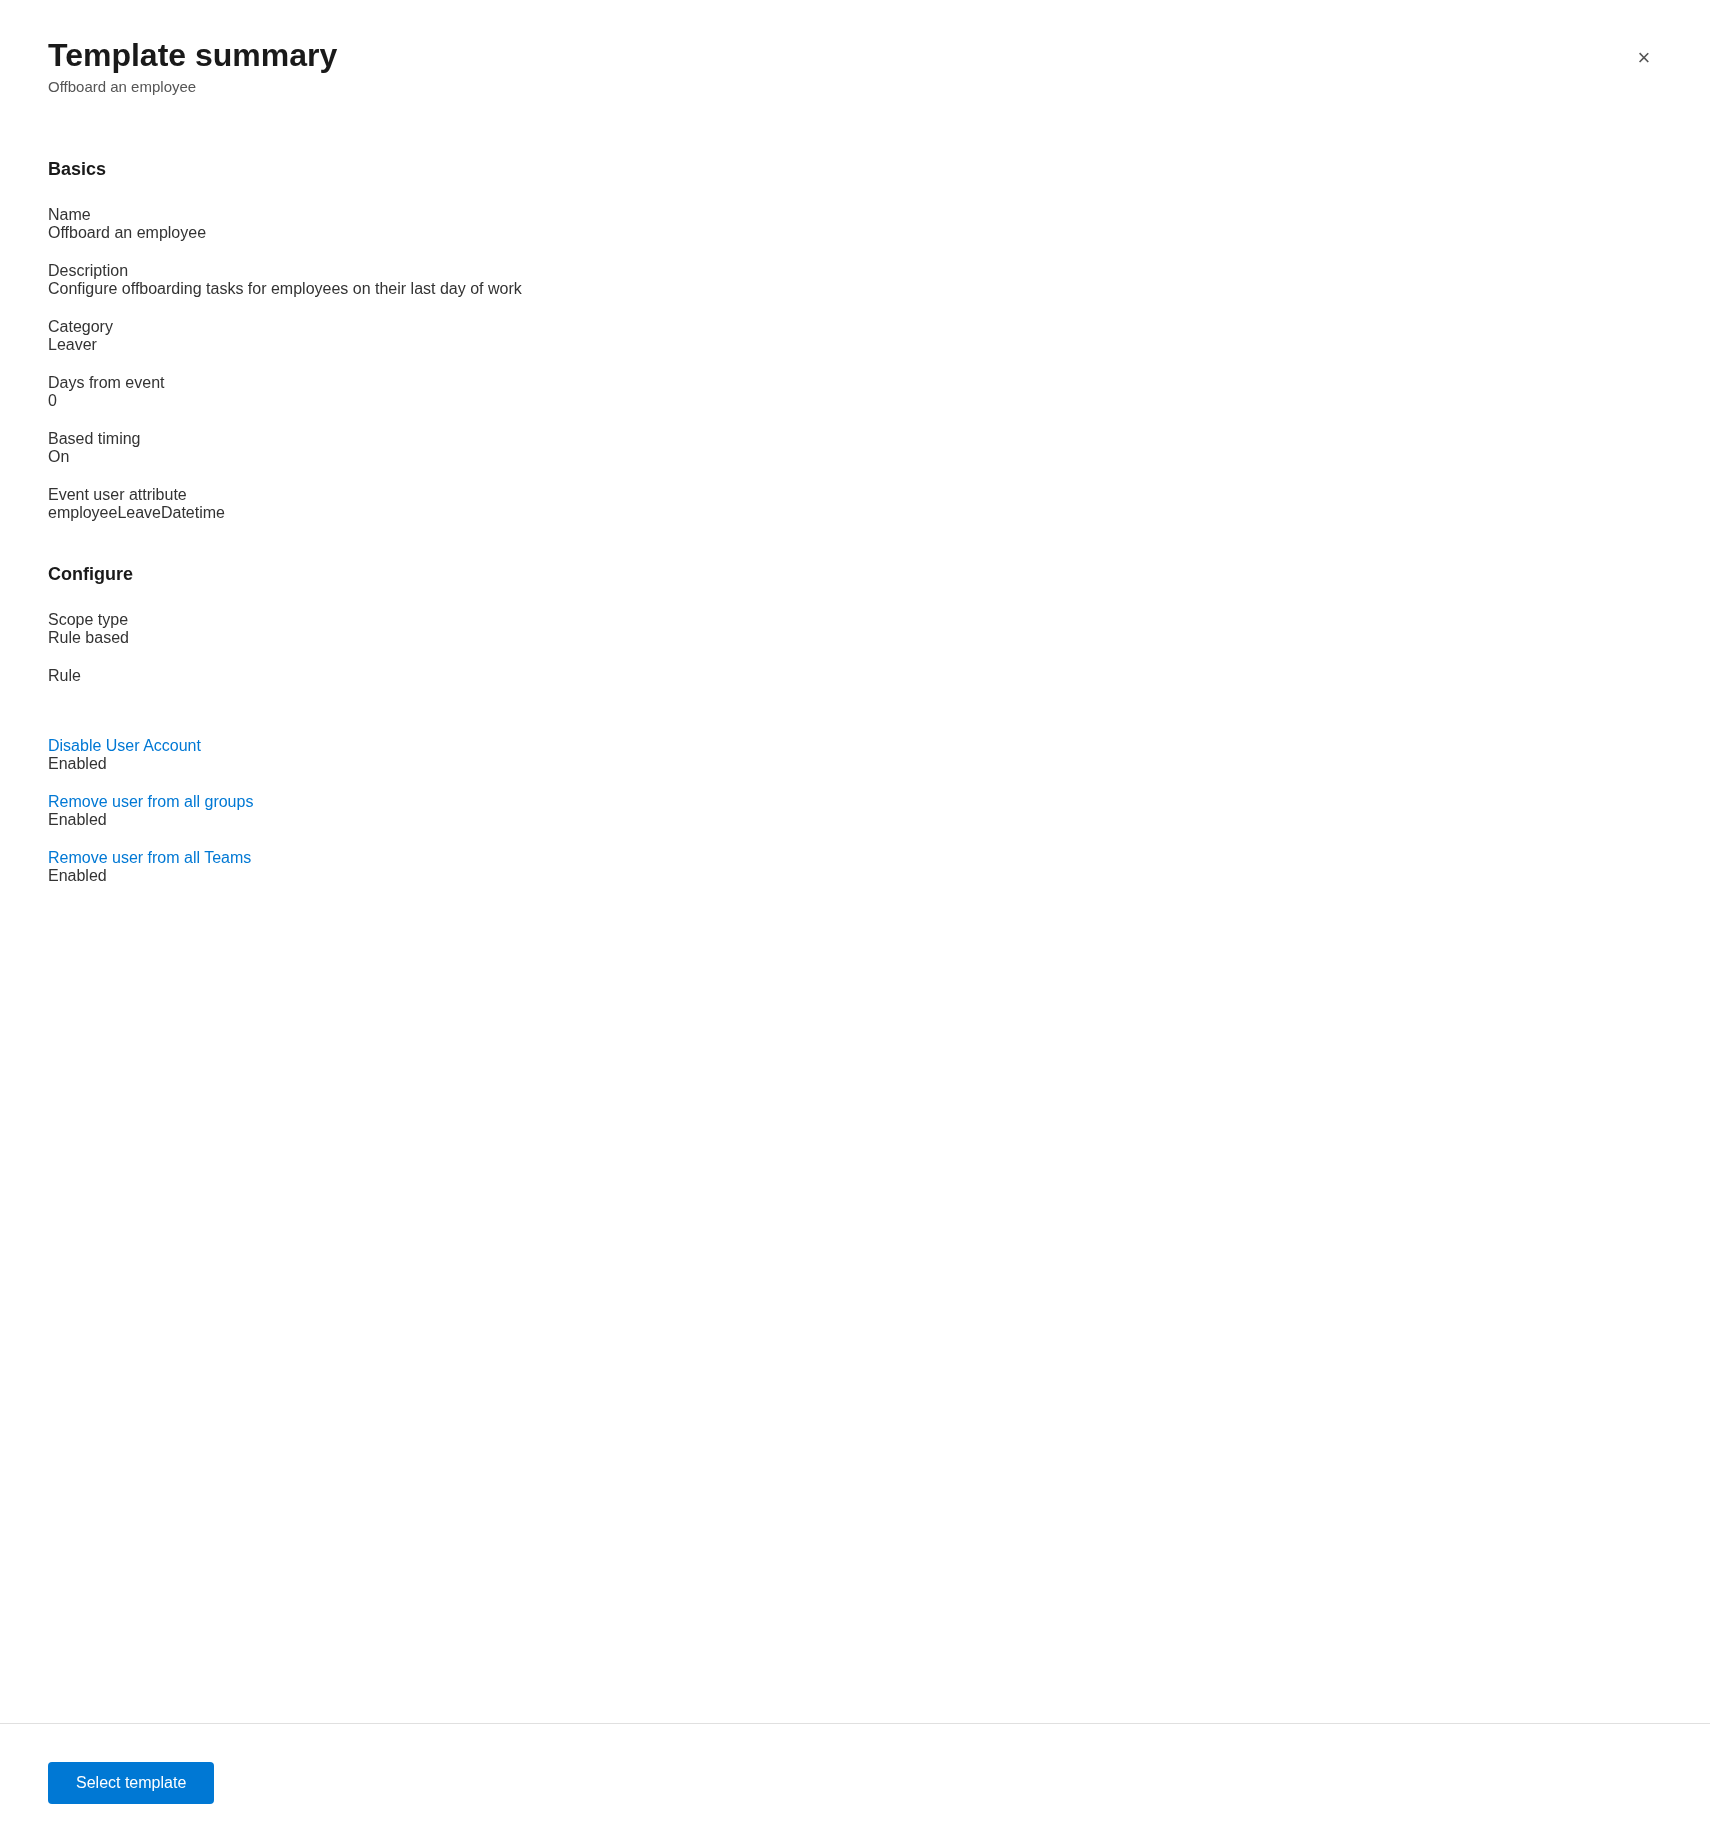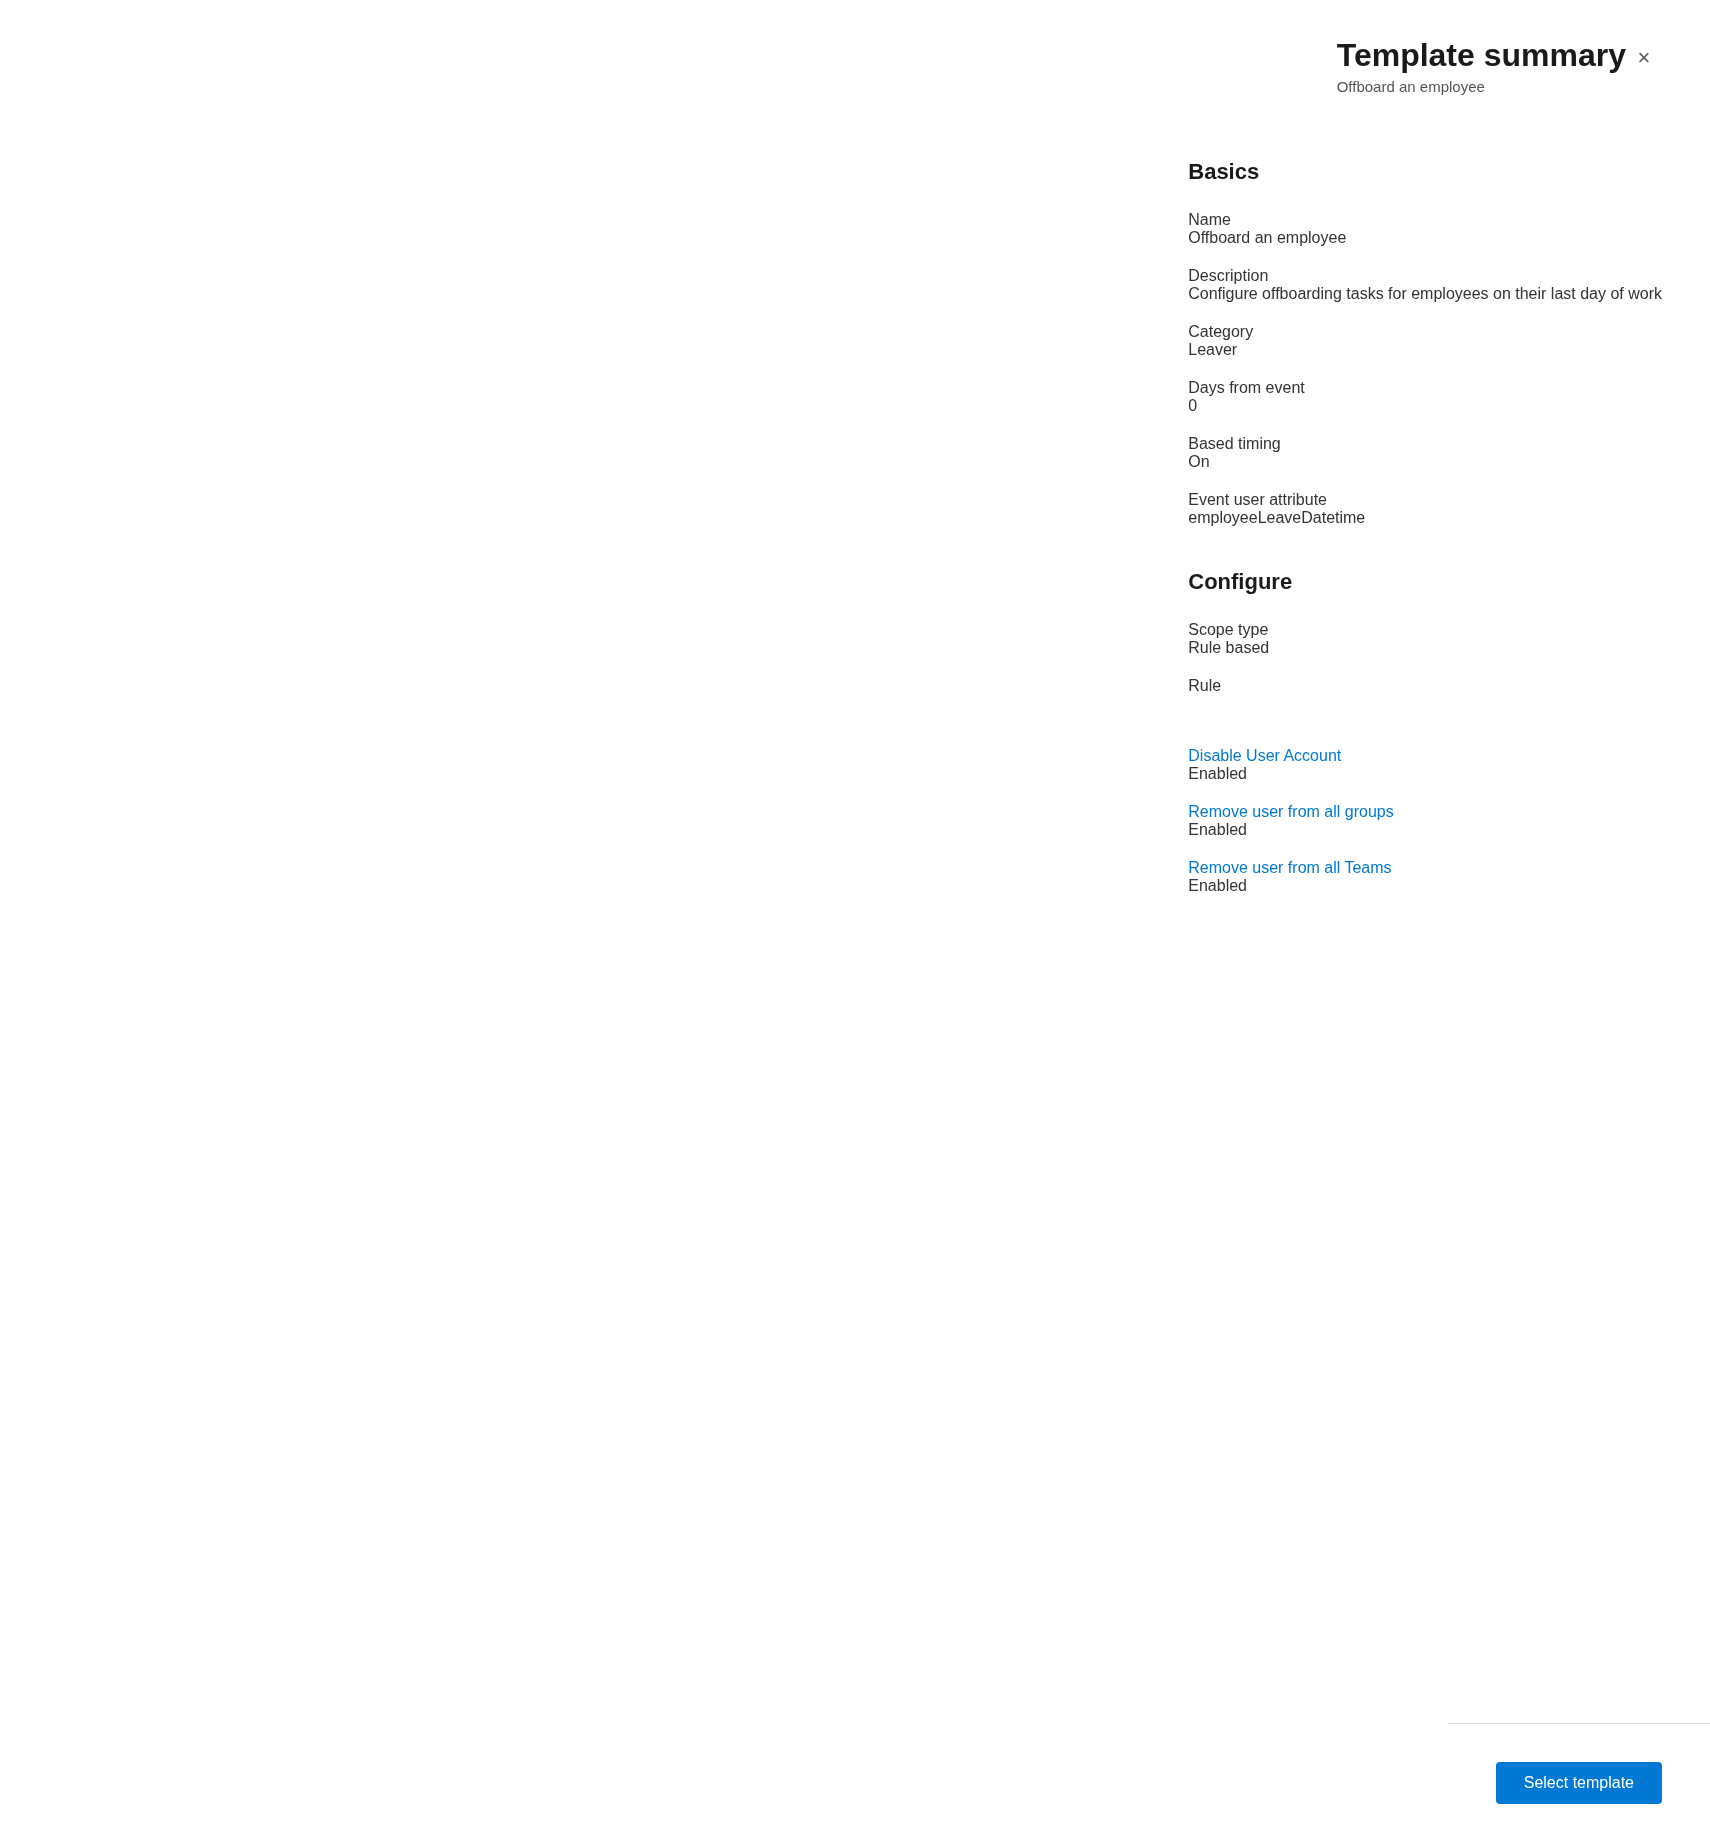--- a/index.html
+++ b/index.html
@@ -18,21 +18,20 @@
       justify-content: center;
     }
 
     .panel {
       width: 1710px;
       min-height: 1842px;
       background: #ffffff;
       position: relative;
       display: flex;
       flex-direction: column;
-      align-items: flex-end;
     }
 
     .panel-header {
       padding: 36px 48px 24px 48px;
       display: flex;
       justify-content: space-between;
       align-items: flex-start;
       border-bottom: none;
     }
 
@@ -73,21 +72,21 @@
       flex: 1;
       padding: 16px 48px 48px 48px;
       overflow-y: auto;
     }
 
     .section {
       margin-bottom: 32px;
     }
 
     .section-title {
-      font-size: 22px;
+      font-size: 18px;
       font-weight: 700;
       color: #1a1a1a;
       margin-bottom: 16px;
       margin-top: 24px;
     }
 
     .field-row {
       display: flex;
       flex-direction: column;
       align-items: baseline;

